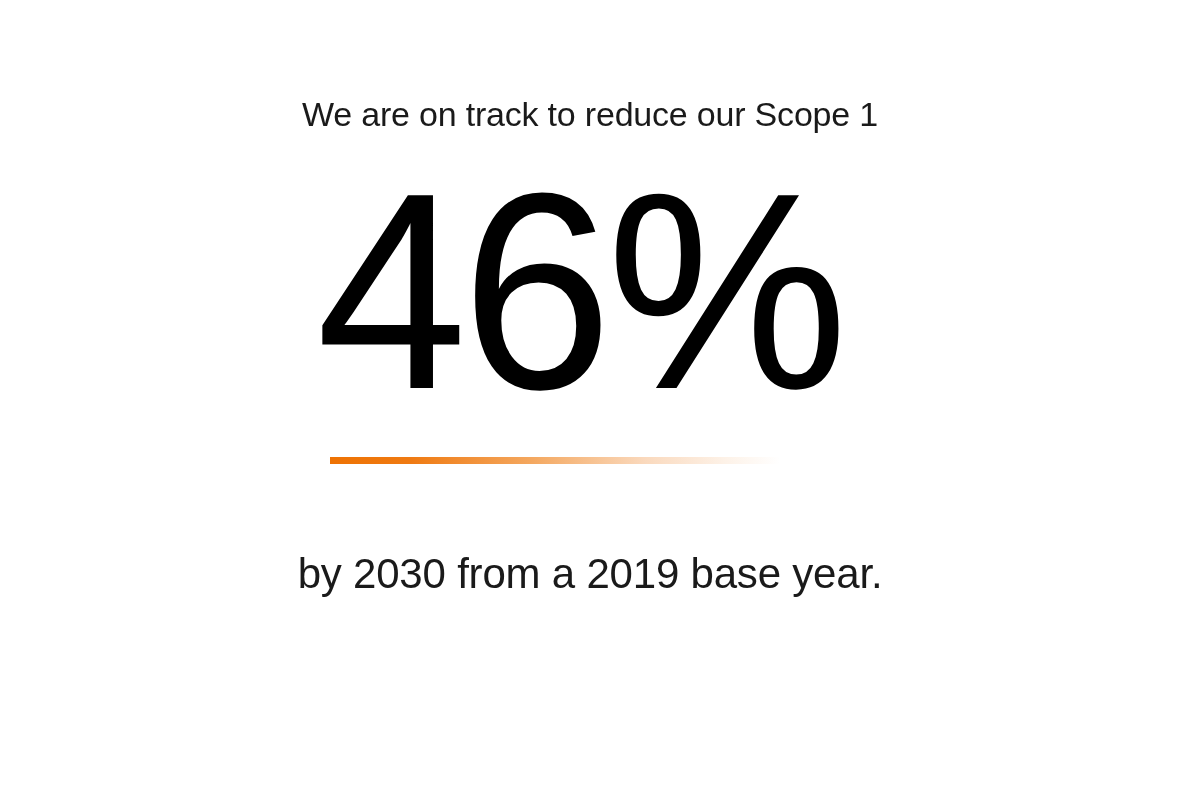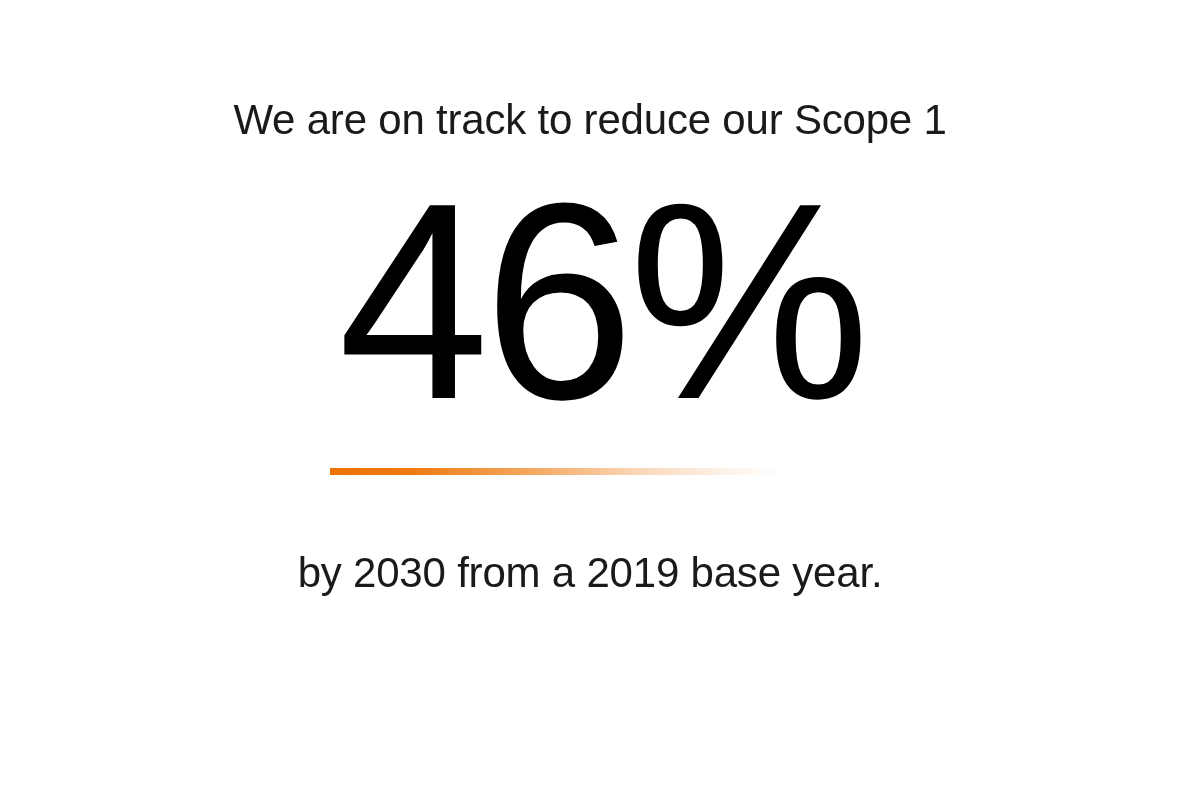--- a/index.html
+++ b/index.html
@@ -25,37 +25,37 @@
     background: #ffffff;
     position: relative;
   }
 
   .headline {
     margin: 0;
     padding-top: 92px;
     width: 720px;
     text-align: center;
     font-family: "Liberation Sans", sans-serif;
-    font-size: 42px;
+    font-size: 34px;
     font-weight: 300;
     line-height: 1.31;
     letter-spacing: -0.2px;
     color: #1a1a1a;
     -webkit-font-smoothing: antialiased;
   }
 
   .headline .hl-line {
     display: block;
   }
 
   .figure-block {
     margin-top: 34px;
     display: flex;
     flex-direction: column;
-    align-items: flex-start;
+    align-items: flex-end;
     width: 520px;
   }
 
   .big-figure {
     font-family: "Liberation Sans", sans-serif;
     font-size: 280px;
     font-weight: 200;
     line-height: 0.86;
     letter-spacing: -6px;
     color: #000000;
@@ -75,21 +75,21 @@
       #ee7203 0%,
       #ef7a12 18%,
       #f4a860 45%,
       #fad9bd 70%,
       #fdf2e8 88%,
       #ffffff 100%
     );
   }
 
   .caption {
-    margin: 0;
+    margin: 12px;
     padding-top: 72px;
     width: 760px;
     text-align: center;
     font-family: "Liberation Sans", sans-serif;
     font-size: 42px;
     font-weight: 300;
     line-height: 1.25;
     letter-spacing: -0.2px;
     color: #1a1a1a;
     -webkit-font-smoothing: antialiased;

